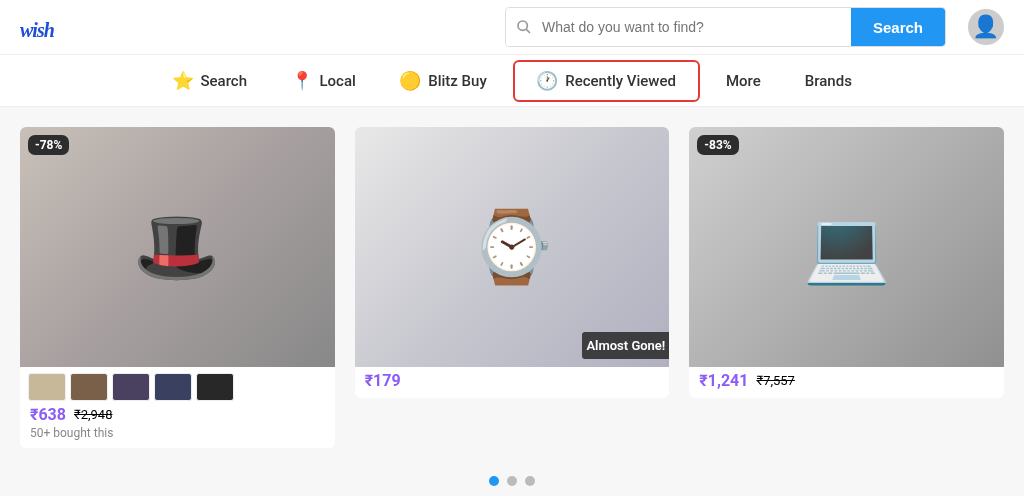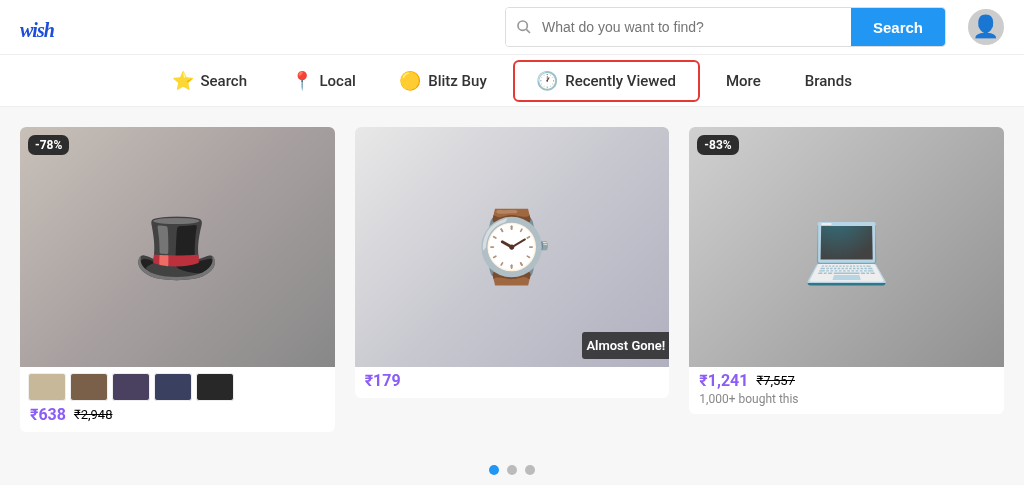--- a/index.html
+++ b/index.html
@@ -317,20 +317,21 @@
       <div class="hat-thumb" style="background:#7a6048;"></div>
       <div class="hat-thumb" style="background:#4a4060;"></div>
       <div class="hat-thumb" style="background:#3a4060;"></div>
       <div class="hat-thumb" style="background:#282828;"></div>
     </div>
     <div class="product-info">
       <div class="product-prices">
         <span class="price-main">₹638</span>
         <span class="price-old">₹2,948</span>
       </div>
+      <div class="sold-count">50+ bought this</div>
     </div>
   </div>
 
   <div class="product-card">
     <div class="product-image-wrap">
       <div class="watch-img-sim">⌚</div>
       <div class="almost-gone-badge">Almost Gone!</div>
     </div>
     <div class="product-info">
       <div class="product-prices">
@@ -342,21 +343,20 @@
   <div class="product-card">
     <div class="product-image-wrap">
       <div class="laptop-img-sim">💻</div>
       <div class="discount-badge">-83%</div>
     </div>
     <div class="product-info">
       <div class="product-prices">
         <span class="price-main">₹1,241</span>
         <span class="price-old">₹7,557</span>
       </div>
-      <div class="sold-count">1,000+ bought this</div>
     </div>
   </div>
 
 </div>
 
 <div class="dot-indicators">
   <div class="dot active"></div>
   <div class="dot"></div>
   <div class="dot"></div>
 </div>

